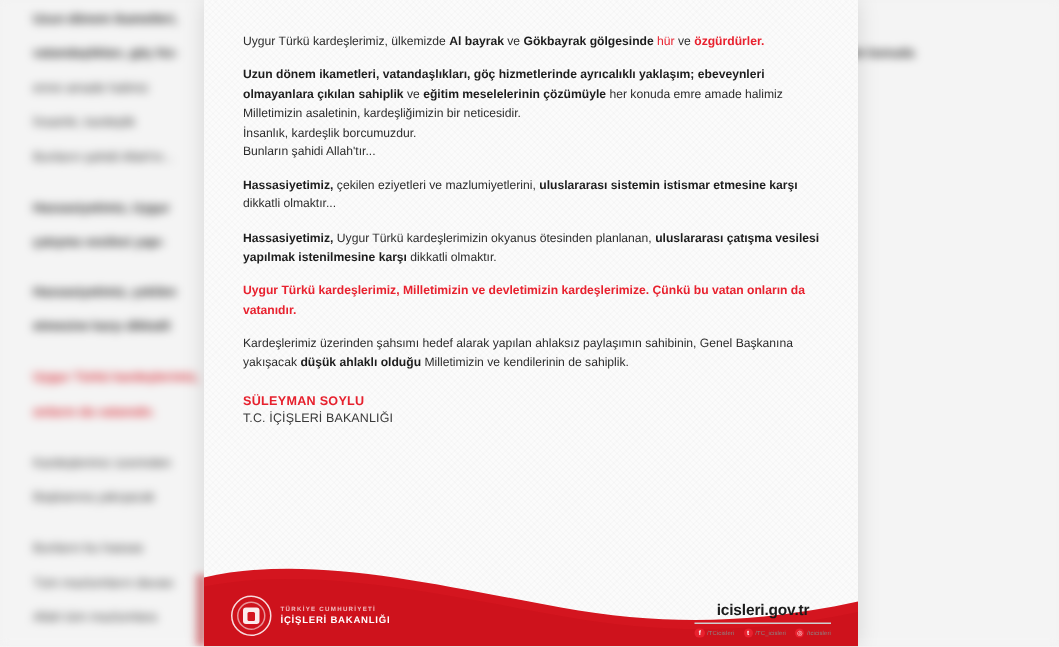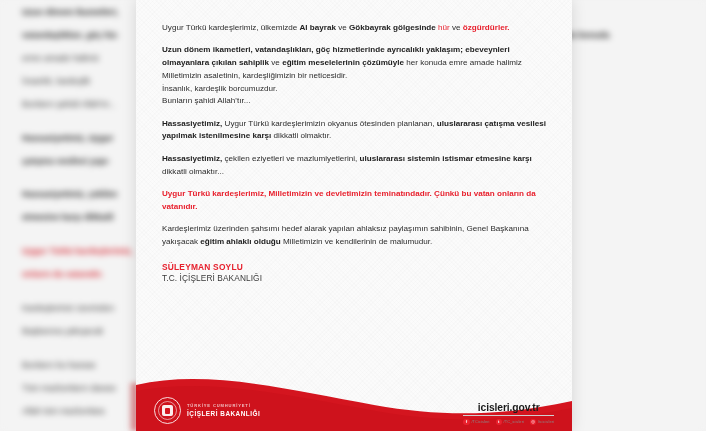--- a/index.html
+++ b/index.html
@@ -181,24 +181,24 @@
       <p>malumudur.</p>
     </div>
 </div>
 <div id="bg-red-bleed"></div>
 
 <div id="card">
 
   <div id="card-body">
       <p><span>Uygur Türkü kardeşlerimiz, ülkemizde </span><span class="bold">Al bayrak</span><span> ve </span><span class="bold">Gökbayrak gölgesinde </span><span class="red">hür</span><span> ve </span><span class="redbold">özgürdürler.</span></p>
       <p><span class="bold">Uzun dönem ikametleri, vatandaşlıkları, göç hizmetlerinde ayrıcalıklı yaklaşım; ebeveynleri olmayanlara çıkılan sahiplik</span><span> ve </span><span class="bold">eğitim meselelerinin çözümüyle</span><span> her konuda emre amade halimiz Milletimizin asaletinin, kardeşliğimizin bir neticesidir.</span><br><span>İnsanlık, kardeşlik borcumuzdur.</span><br><span>Bunların şahidi Allah'tır...</span></p>
+      <p><span class="bold">Hassasiyetimiz,</span><span> çekilen eziyetleri ve mazlumiyetlerini, </span><span class="bold">uluslararası sistemin istismar etmesine karşı</span><span> dikkatli olmaktır...</span></p>
       <p><span class="bold">Hassasiyetimiz,</span><span> Uygur Türkü kardeşlerimizin okyanus ötesinden planlanan, </span><span class="bold">uluslararası çatışma vesilesi yapılmak istenilmesine karşı</span><span> dikkatli olmaktır.</span></p>
-      <p><span class="bold">Hassasiyetimiz,</span><span> çekilen eziyetleri ve mazlumiyetlerini, </span><span class="bold">uluslararası sistemin istismar etmesine karşı</span><span> dikkatli olmaktır...</span></p>
-      <p><span class="redbold">Uygur Türkü kardeşlerimiz, Milletimizin ve devletimizin teminatındadır. </span><span class="redbold">Çünkü bu vatan onların da vatanıdır.</span></p>
-      <p><span>Kardeşlerimiz üzerinden şahsımı hedef alarak yapılan ahlaksız paylaşımın sahibinin, Genel Başkanına yakışacak </span><span class="bold">eğitim ahlaklı olduğu</span><span> Milletimizin ve kendilerinin de malumudur.</span></p>
+      <p><span class="redbold">Uygur Türkü kardeşlerimiz, Milletimizin ve devletimizin kardeşlerimize. </span><span class="redbold">Çünkü bu vatan onların da vatanıdır.</span></p>
+      <p><span>Kardeşlerimiz üzerinden şahsımı hedef alarak yapılan ahlaksız paylaşımın sahibinin, Genel Başkanına yakışacak </span><span class="bold">düşük ahlaklı olduğu</span><span> Milletimizin ve kendilerinin de sahiplik.</span></p>
     </div>
 
   <div id="signature" style="padding:0 26px;">
     <div id="sig-name">SÜLEYMAN SOYLU</div>
     <div id="sig-org">T.C. İÇİŞLERİ BAKANLIĞI</div>
   </div>
 
   <div id="footer">
     <svg width="436" height="56" viewBox="0 0 436 56">
       <path d="M0,10 C70,-6 150,14 238,30 C310,43 372,40 436,26 L436,56 L0,56 Z" fill="#d4151f"></path>

